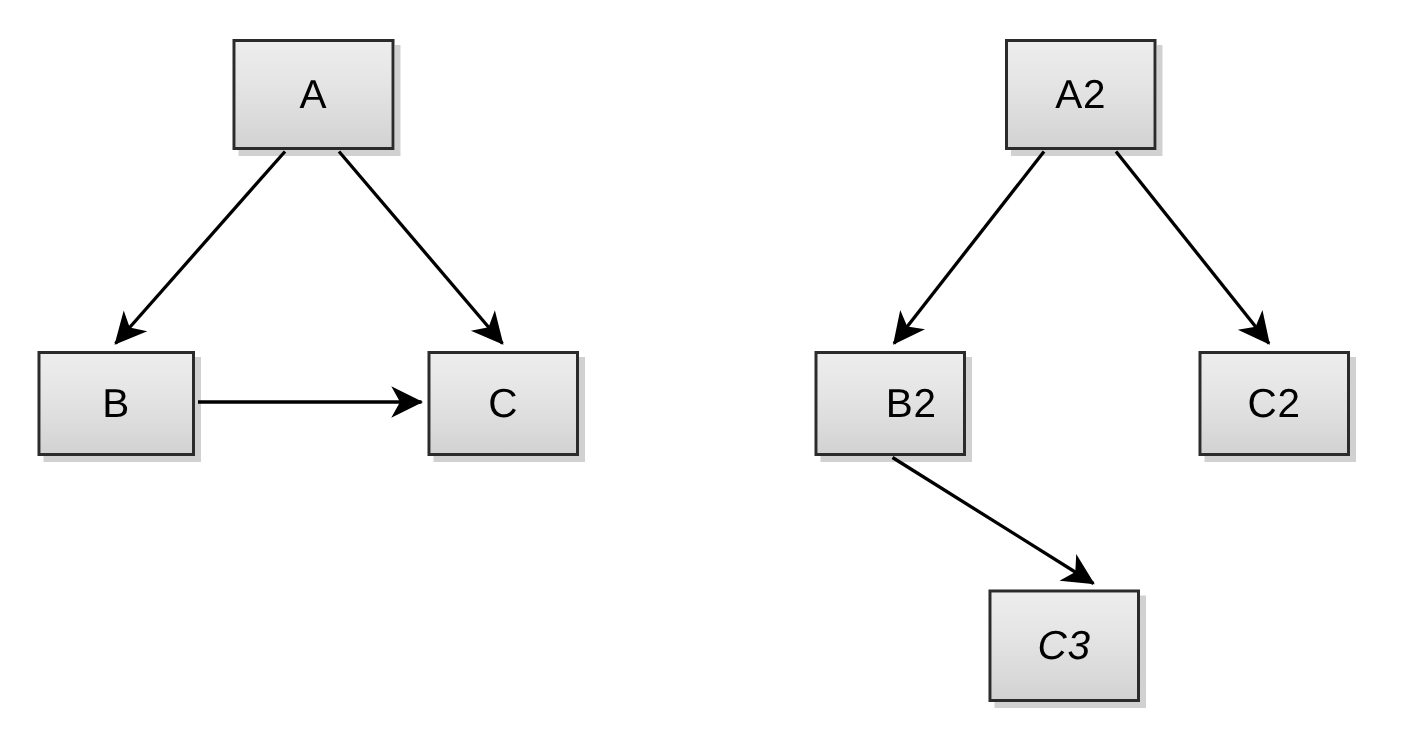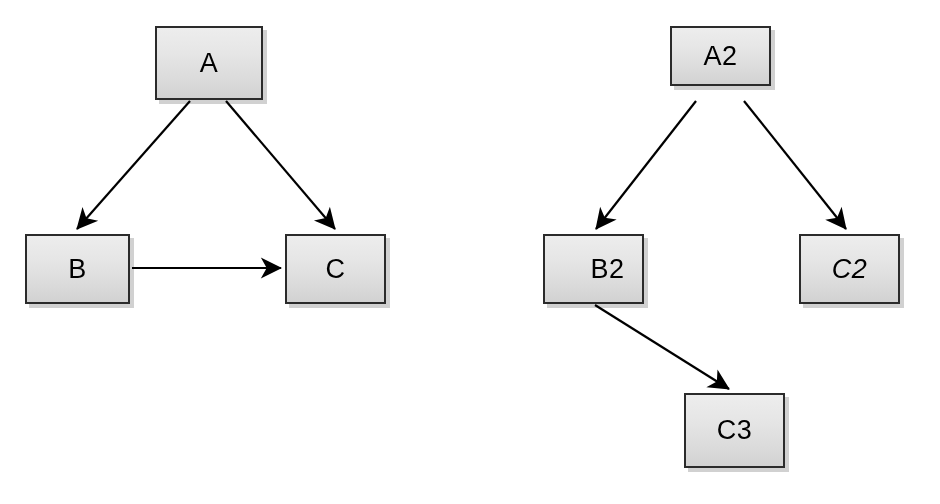--- a/index.html
+++ b/index.html
@@ -75,29 +75,29 @@
   </div>
 
   <div class="node" style="left:25px; top:234px; width:105px; height:70px;">
     <span class="node-label">B</span>
   </div>
 
   <div class="node" style="left:285px; top:234px; width:101px; height:70px;">
     <span class="node-label">C</span>
   </div>
 
-  <div class="node" style="left:670px; top:26px; width:101px; height:60px;">
+  <div class="node" style="left:670px; top:26px; width:101px; height:74px;">
     <span class="node-label">A2</span>
   </div>
 
   <div class="node" style="left:543px; top:234px; width:101px; height:70px;padding-left:28px;">
     <span class="node-label">B2</span>
   </div>
 
-  <div class="node" style="left:799px; top:234px; width:101px; height:70px;font-style:italic;">
+  <div class="node" style="left:799px; top:234px; width:101px; height:70px;">
     <span class="node-label">C2</span>
   </div>
 
-  <div class="node" style="left:684px; top:393px; width:101px; height:75px;">
+  <div class="node" style="left:659px; top:393px; width:101px; height:75px;font-style:italic;">
     <span class="node-label">C3</span>
   </div>
 
 </div>
 
 </body></html>

